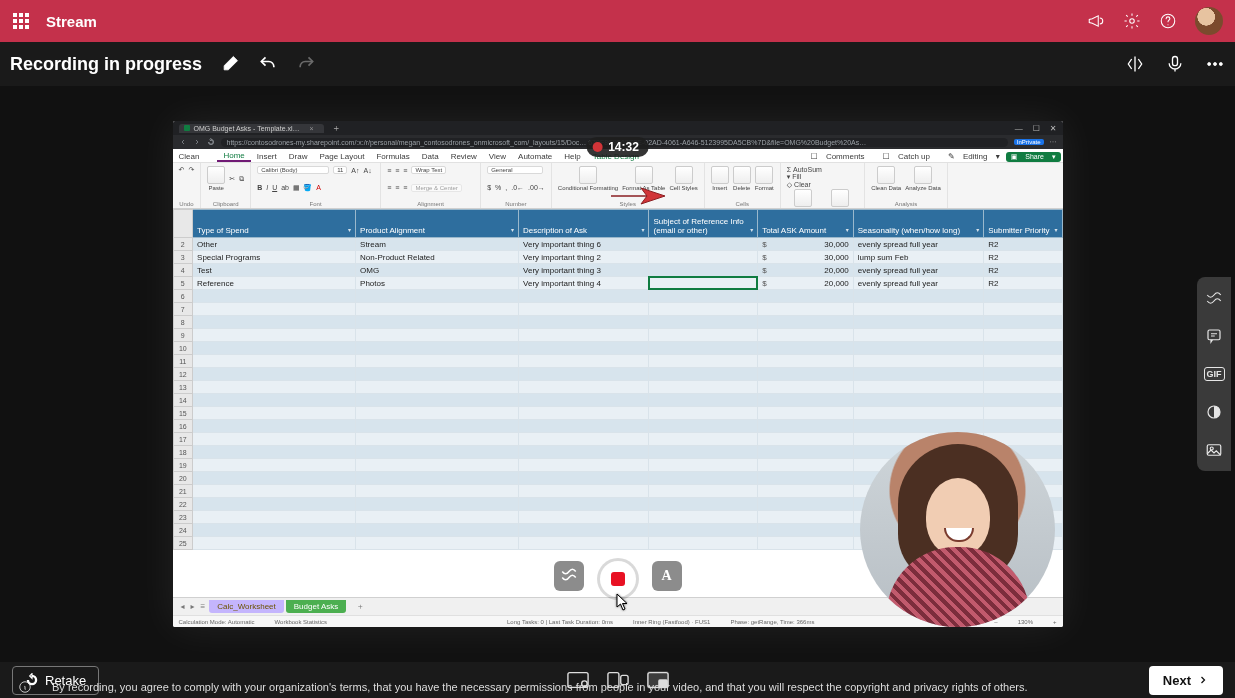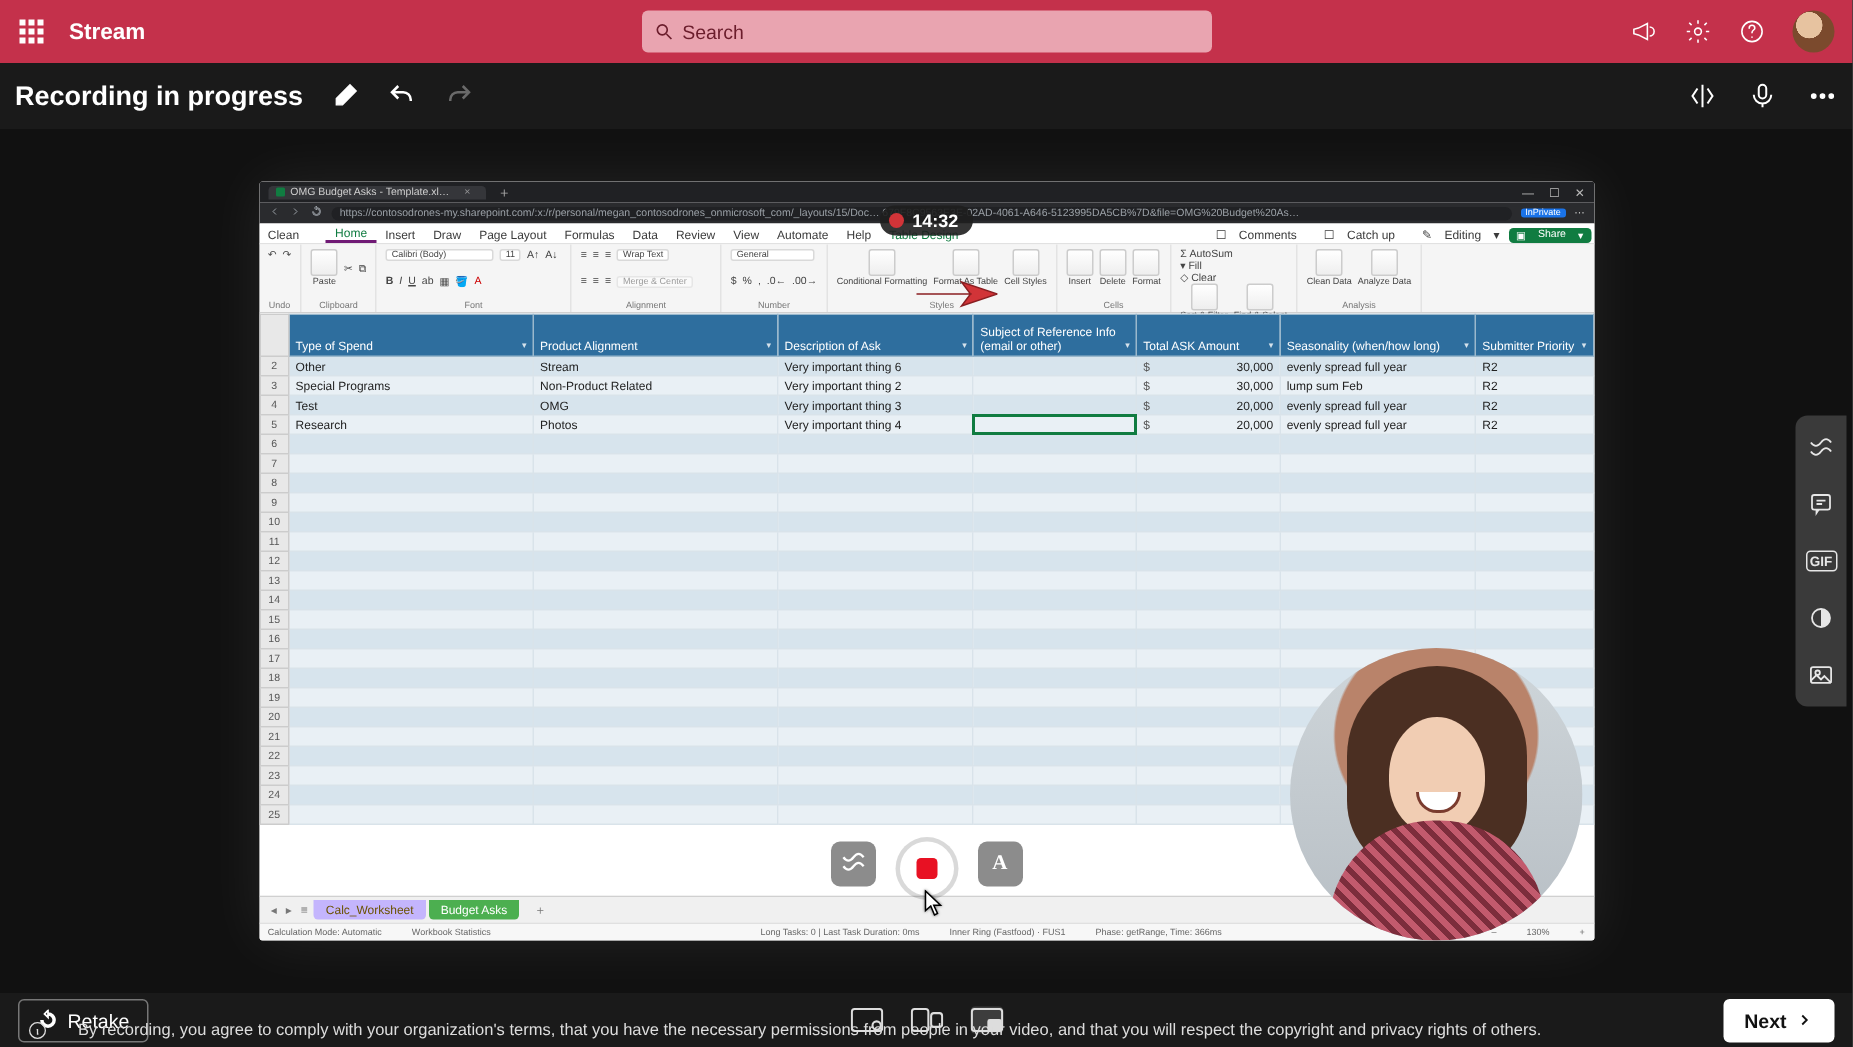--- a/index.html
+++ b/index.html
@@ -128,27 +128,20 @@
         <span></span>
         <span></span>
         <span></span>
         <span></span>
         <span></span>
         <span></span>
         <span></span>
       </div>
   </div>
   <div class="app-title">Stream</div>
-  <div class="search-wrap">
-    <svg viewBox="0 0 24 24">
-        <circle cx="10" cy="10" r="6" stroke="#6b1d2c" fill="none" stroke-width="2"></circle>
-        <line x1="15" y1="15" x2="21" y2="21" stroke="#6b1d2c" stroke-width="2"></line>
-      </svg>
-    <input class="search-input" placeholder="Search" style="">
-  </div>
   <div class="appbar-right">
     <div class="appbar-icon">
         <svg viewBox="0 0 24 24">
           <path d="M3 10v4l4 1 8 4V5l-8 4-4 1z"></path>
           <path d="M17 8a4 4 0 010 8"></path>
         </svg>
       </div>
     <div class="appbar-icon">
         <svg viewBox="0 0 24 24">
           <circle cx="12" cy="12" r="3"></circle>
@@ -427,21 +420,21 @@
     <td class="c-type">Test</td>
               <td class="c-align">OMG</td>
     <td class="c-desc">Very important thing 3</td>
               <td class="c-subj"></td>
     <td class="c-amt num cur">20,000</td>
               <td class="c-seas">evenly spread full year</td>
               <td class="c-pri">R2</td>
             </tr>
             <tr>
     <th class="rowhdr">5</th>
-    <td class="c-type">Research</td>
+    <td class="c-type">Reference</td>
               <td class="c-align">Photos</td>
     <td class="c-desc">Very important thing 4</td>
               <td class="c-subj"></td>
     <td class="c-amt num cur">20,000</td>
               <td class="c-seas">evenly spread full year</td>
               <td class="c-pri">R2</td>
             </tr>
             <tr>
               <th class="rowhdr">6</th>
               <td></td>

